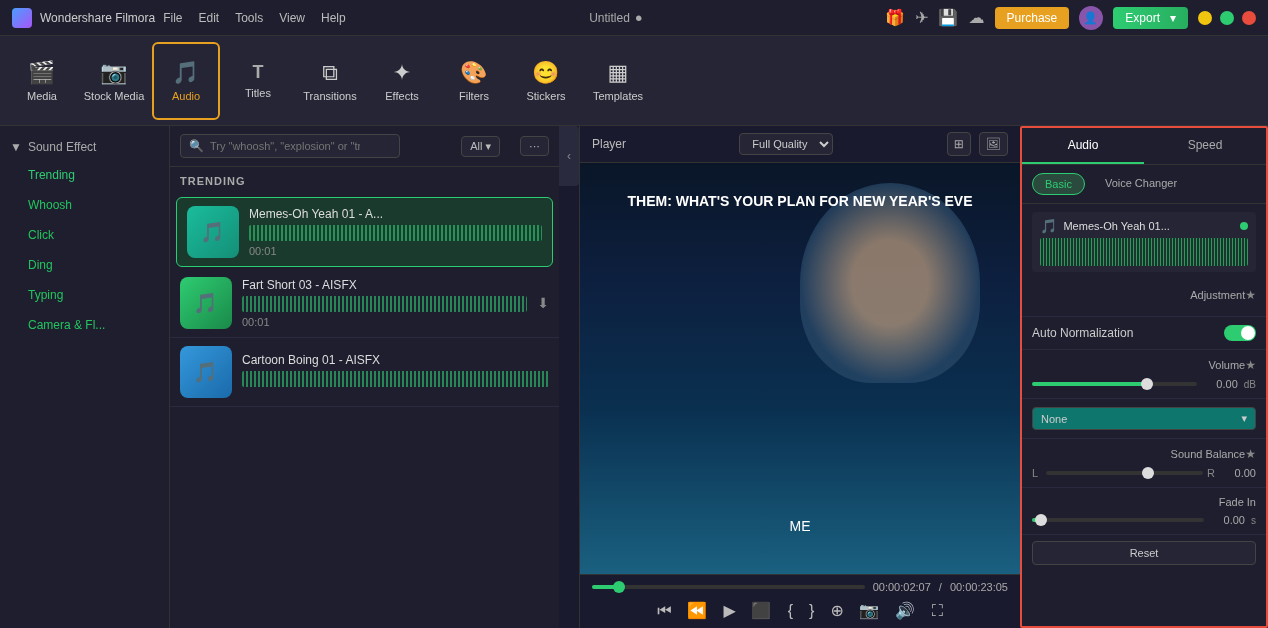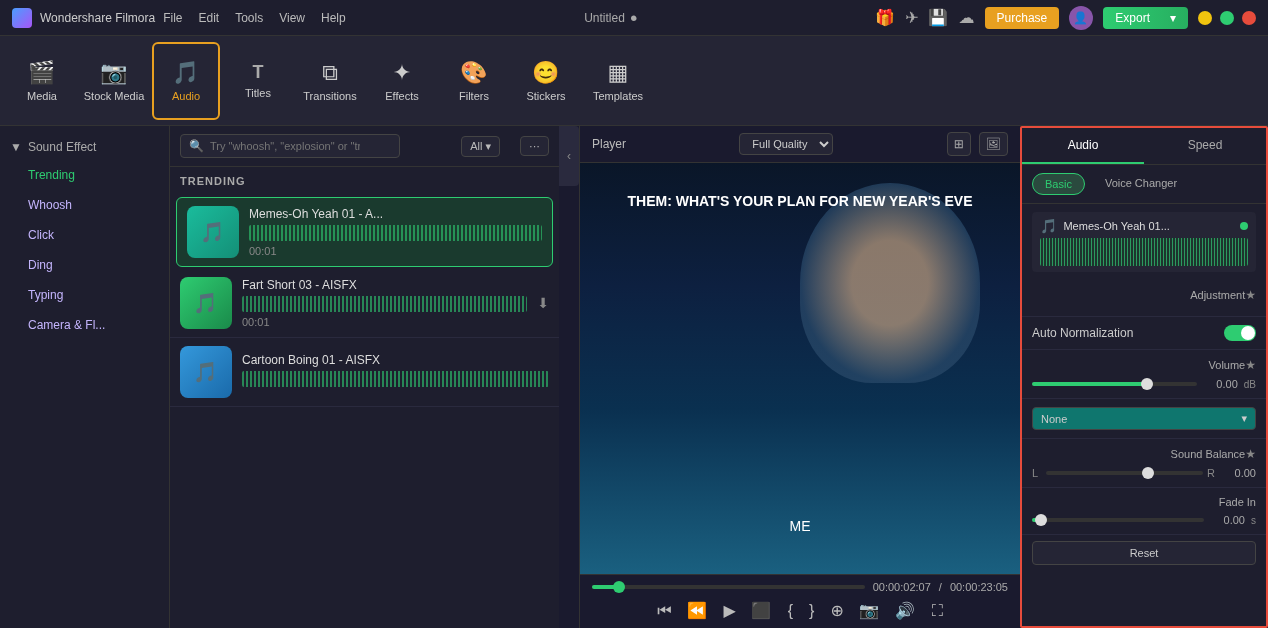--- a/index.html
+++ b/index.html
@@ -8,21 +8,21 @@
     
     .title-bar { display: flex; align-items: center; justify-content: space-between; background: #1e1e2e; height: 36px; padding: 0 12px; border-bottom: 1px solid #333; }
     .title-bar-left { display: flex; align-items: center; gap: 8px; }
     .app-logo { width: 20px; height: 20px; background: linear-gradient(135deg, #4a9eff, #a855f7); border-radius: 4px; }
     .app-name { color: #ccc; font-size: 12px; font-weight: 500; }
     .title-bar-menu { display: flex; gap: 16px; }
     .menu-item { color: #bbb; font-size: 12px; cursor: pointer; }
     .title-bar-center { color: #aaa; font-size: 12px; display: flex; align-items: flex-end; gap: 6px; }
     .title-bar-right { display: flex; align-items: center; gap: 10px; }
     .purchase-btn { background: #e8a020; color: #fff; border: none; border-radius: 4px; padding: 4px 12px; font-size: 12px; cursor: pointer; }
-    .export-btn { background: linear-gradient(90deg, #2ecc71, #27ae60); color: #fff; border: none; border-radius: 4px; padding: 4px 12px; font-size: 12px; cursor: pointer; display: flex; align-items: center; gap: 20px; }
+    .export-btn { background: linear-gradient(90deg, #2ecc71, #27ae60); color: #fff; border: none; border-radius: 4px; padding: 4px 12px; font-size: 12px; cursor: pointer; display: flex; align-items: center; gap: 10px; }
     .win-controls { display: flex; gap: 8px; }
     .win-btn { width: 14px; height: 14px; border-radius: 50%; border: none; cursor: pointer; }
     .win-min { background: #f1c40f; }
     .win-max { background: #2ecc71; }
     .win-close { background: #e74c3c; }
 
     
     .toolbar { display: flex; align-items: center; background: #252535; height: 90px; border-bottom: 1px solid #333; padding: 0 8px; gap: 4px; }
     .tool-item { display: flex; flex-direction: column; align-items: center; justify-content: center; width: 68px; height: 78px; border-radius: 6px; cursor: pointer; gap: 4px; }
     .tool-item.active { background: transparent; border: 2px solid #e8a020; }
@@ -30,21 +30,21 @@
     .tool-label { font-size: 11px; color: #ccc; }
     .tool-item.active .tool-label { color: #e8a020; }
     .tool-item.active .tool-icon { color: #e8a020; }
 
     
     .left-panel { width: 580px; display: flex; border-right: 1px solid #333; }
 
     
     .sidebar { width: 170px; background: #1e1e2e; border-right: 1px solid #333; padding-top: 8px; }
     .sidebar-section-header { display: flex; align-items: center; gap: 6px; padding: 6px 10px; color: #aaa; font-size: 12px; }
-    .sidebar-item { padding: 8px 16px 8px 28px; cursor: pointer; border-radius: 4px; color: #c4b5fd; font-size: 12px; }
+    .sidebar-item { padding: 8px 16px 8px 28px; cursor: pointer; border-radius: 4px; color: #22c55e; font-size: 12px; }
     .sidebar-item.active { color: #2ecc71; }
     .sidebar-collapse-btn { margin-left: auto; width: 20px; height: 60px; background: #2a2a3e; display: flex; align-items: center; justify-content: center; cursor: pointer; border-radius: 0 4px 4px 0; color: #888; }
 
     
     .content-panel { flex: 1; background: #1e1e2e; display: flex; flex-direction: column; }
     .content-header { display: flex; align-items: center; justify-content: space-between; padding: 8px 10px; border-bottom: 1px solid #333; }
     .search-box { display: flex; align-items: center; background: #252535; border: 1px solid #444; border-radius: 4px; padding: 4px 8px; gap: 6px; width: 220px; }
     .search-box input { background: transparent; border: none; color: #ccc; font-size: 11px; width: 150px; outline: none; }
     .content-filter { display: flex; align-items: center; gap: 20px; }
     .filter-btn { background: #252535; border: 1px solid #444; border-radius: 4px; padding: 3px 8px; color: #bbb; font-size: 11px; cursor: pointer; display: flex; align-items: center; gap: 3px; }

